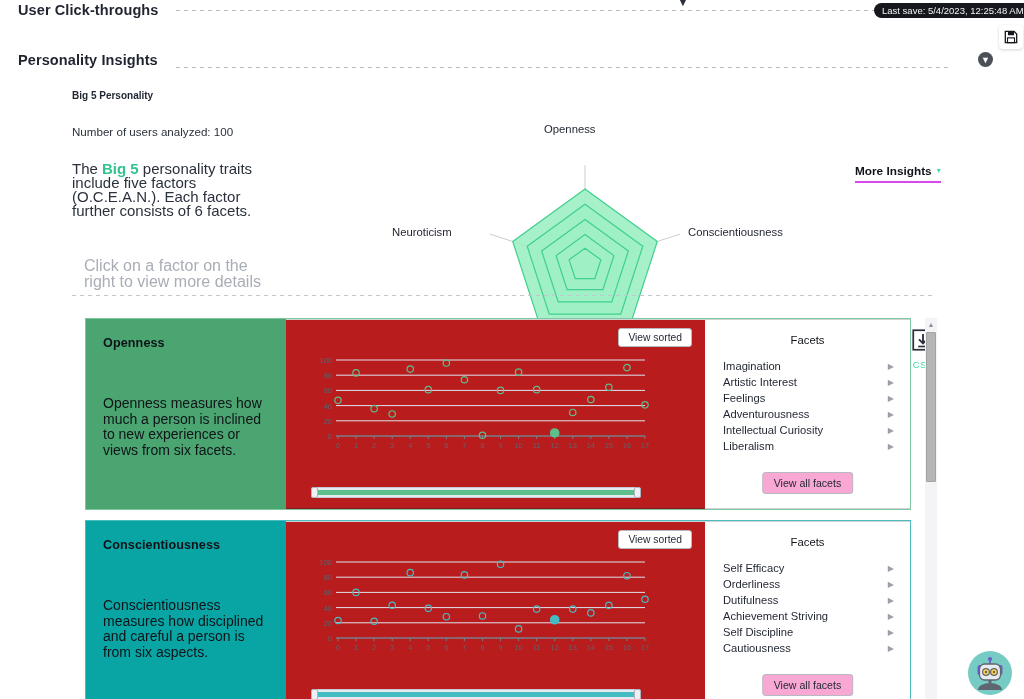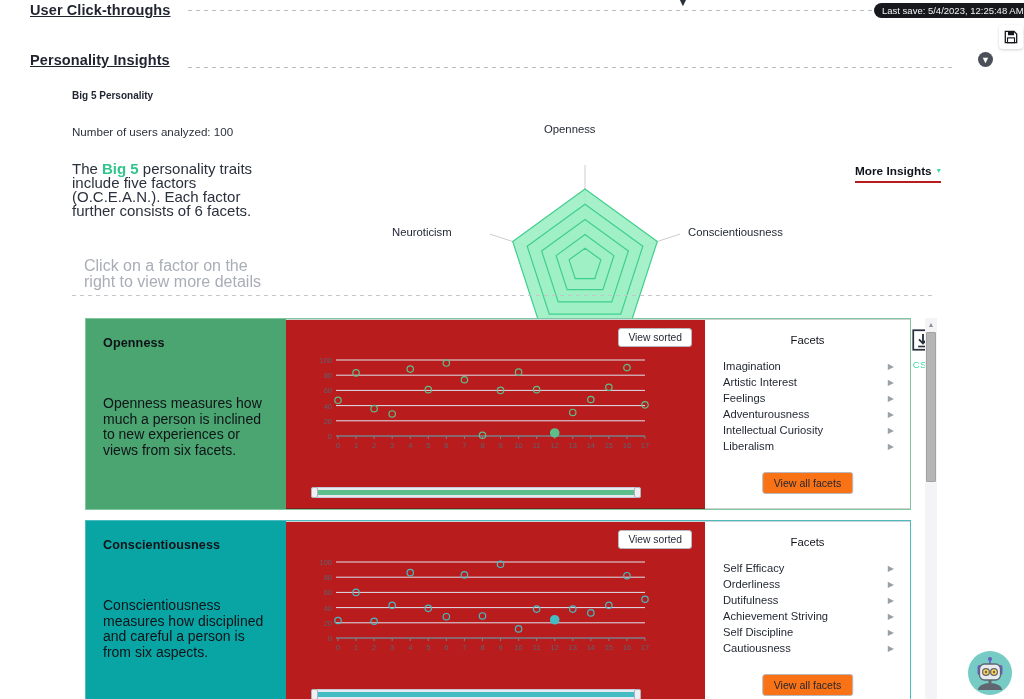--- a/index.html
+++ b/index.html
@@ -9,21 +9,21 @@
     background: #ffffff;
     font-family: "Liberation Sans", sans-serif;
     overflow: hidden;
   }
   #page { position: relative; width: 1024px; height: 699px; background:#fff; }
 
   
   .section-head { position: absolute; display: flex; align-items: center; width: 1024px; }
   .section-title {
     font-size: 14.5px; font-weight: 700; color: #1f2430;
-    white-space: nowrap; padding-left: 30px; letter-spacing: .1px; text-decoration: underline;
+    white-space: nowrap; padding-left: 18px; letter-spacing: .1px;
   }
   .dotline { flex: 1; height: 1px; margin: 0 14px 0 18px;
     background-image: linear-gradient(to right, #b9bcc2 0 4px, transparent 4px 8px);
     background-size: 8px 1px; background-repeat: repeat-x; }
 
   
   .chev-top {
     position: absolute; left: 676px; top: -3px; width: 14px; height: 10px;
     color: #2b313c; font-size: 13px; line-height: 10px; text-align: center;
   }
@@ -49,21 +49,21 @@
   .insight-body { position: absolute; left: 0; top: 74px; width: 1024px; height: 226px; }
   .left-copy { position: absolute; left: 72px; top: 16px; width: 215px; }
   .lc-title { font-size: 10px; font-weight: 700; color: #1f2430; margin: 0 0 24px; }
   .lc-users { font-size: 11.6px; color: #2b313c; margin: 0 0 24px; }
   .lc-para  { font-size: 15px; color: #2b313c; line-height: 14px; margin: 0 0 40px; }
   .lc-para .hl { color: #31c48d; font-weight: 600; }
   .lc-hint  { font-size: 16px; color: #a9adb5; line-height: 15.5px; margin: 12px; }
 
   .more-insights {
     position:absolute; left:855px; top:90px; padding-bottom:3px;
-    border-bottom:2px solid #b91c1c; display:flex; align-items:center; gap:5px;
+    border-bottom:2px solid #d946ef; display:flex; align-items:center; gap:5px;
   }
   .more-insights span.lbl { font-size:11.8px; font-weight:700; color:#10131a; }
   .mi-caret { color:#3ddba6; font-size:8px; line-height:8px; }
 
   .csv-dl { position:absolute; left:906px; top:253px; width:34px; text-align:center; }
   .csv-lbl { font-size:9.5px; color:#3ddba6; margin-top:2px; letter-spacing:.4px; }
 
   
   .radar-wrap { position:absolute; left:420px; top:90px; width:330px; height:195px; }
   .radar-lbl {
@@ -103,21 +103,21 @@
 
   .facets-title { text-align:center; font-size:11.3px; font-weight:400; color:#10131a; margin-top:14px; }
   .facet-list { margin:12px 0 0; padding:0; list-style:none; }
   .facet-item {
     display:flex; align-items:center; justify-content:space-between;
     padding:2px 16px 2px 18px; font-size:11.2px; color:#1f2430;
   }
   .facet-caret { color:#9aa0a8; font-size:8px; }
   .view-all {
     position:absolute; left:50%; transform:translateX(-50%); bottom:14px;
-    font-size:10.6px; color:#1f2430; background:#f97316;
+    font-size:10.6px; color:#1f2430; background:#f9a8d4;
     border:1px solid #b6bac0; border-radius:3px; padding:4px 11px;
   }
 
   .vscroll { position:absolute; left:925px; top:318px; width:12px; height:381px; background:#f4f4f6; }
   .vscroll-up { position:absolute; left:0; top:0; width:12px; height:12px;
     display:flex; align-items:center; justify-content:center; color:#8d9199; font-size:7px; }
   .vscroll-thumb { position:absolute; left:1px; top:14px; width:10px; height:150px;
     background:#b5b5b5; border:1px solid #a2a2a2; border-radius:1px; }
 
   .chatbot { position:absolute; left:967px; top:650px; width:46px; height:46px; }

